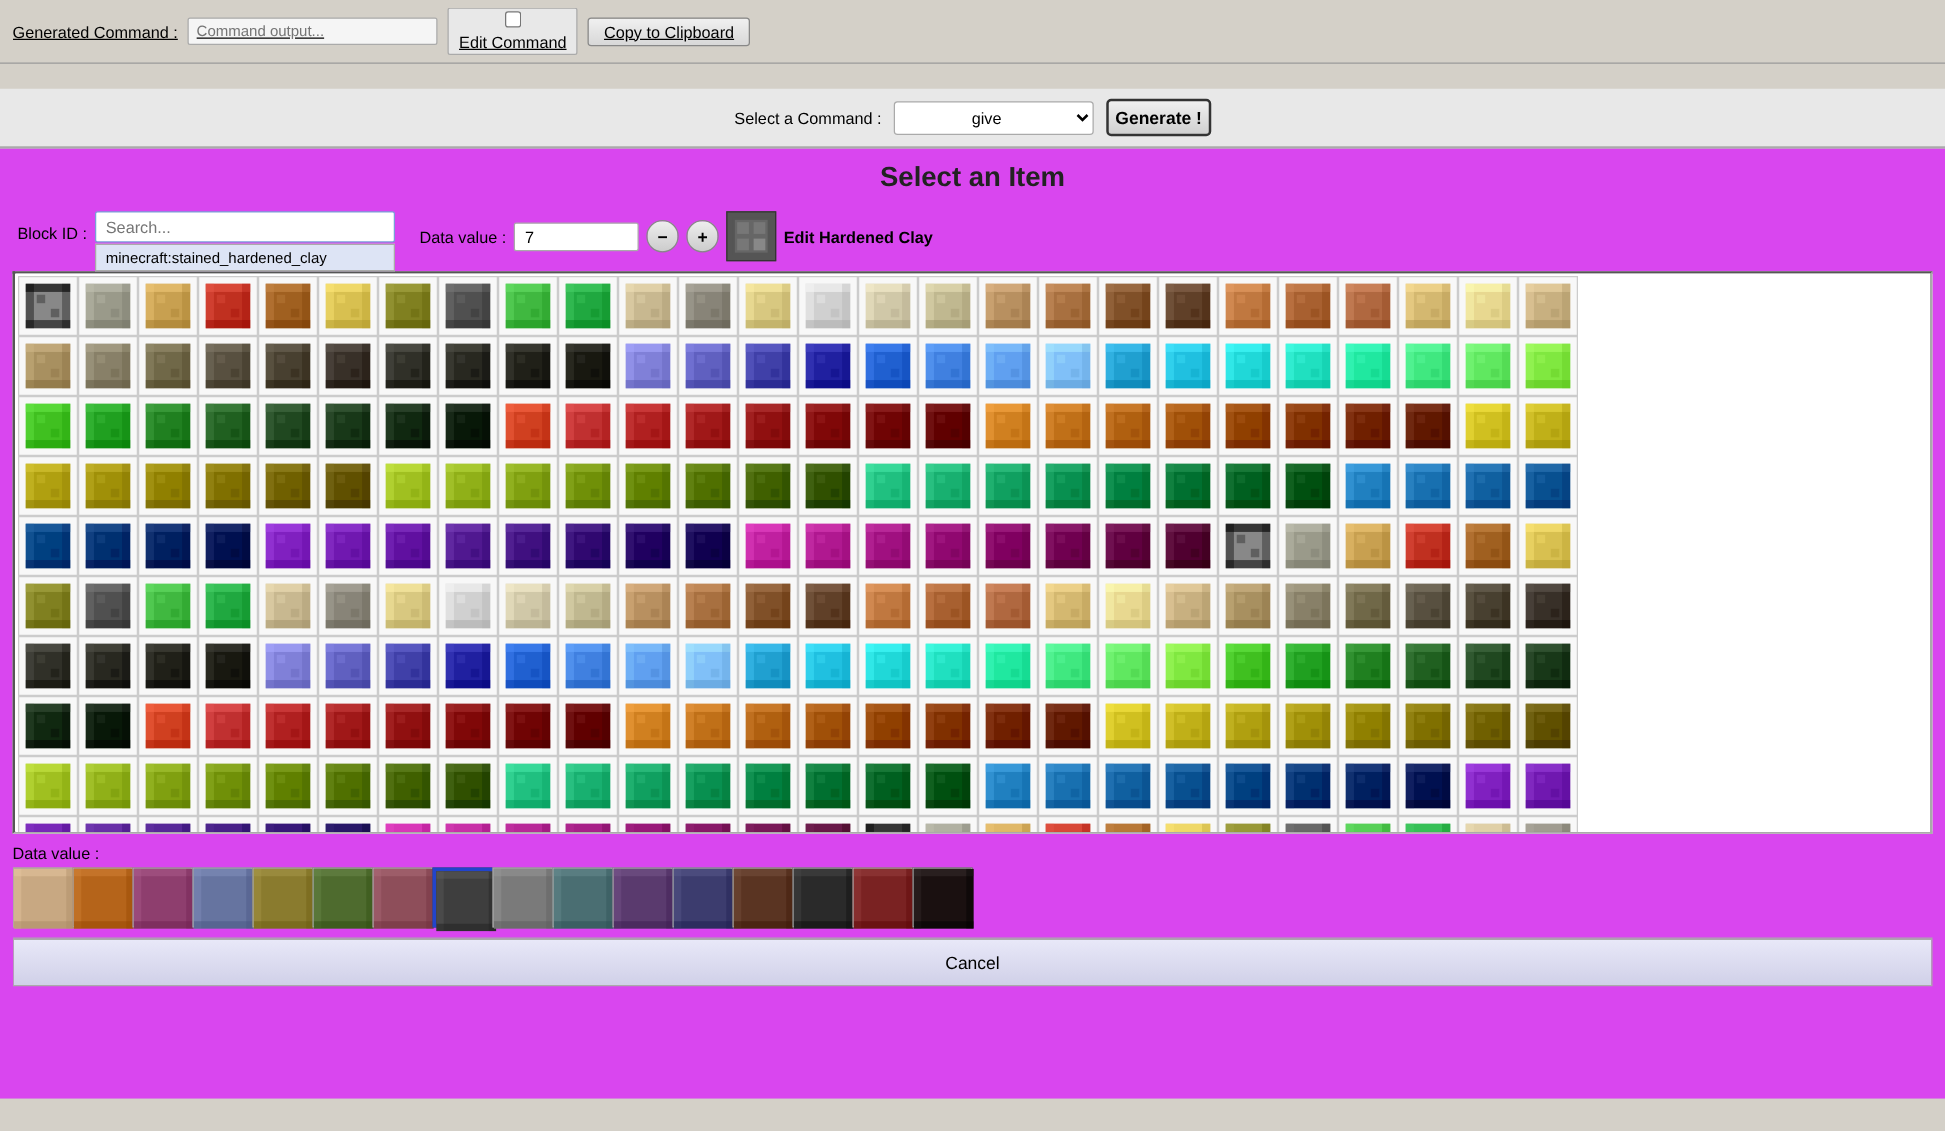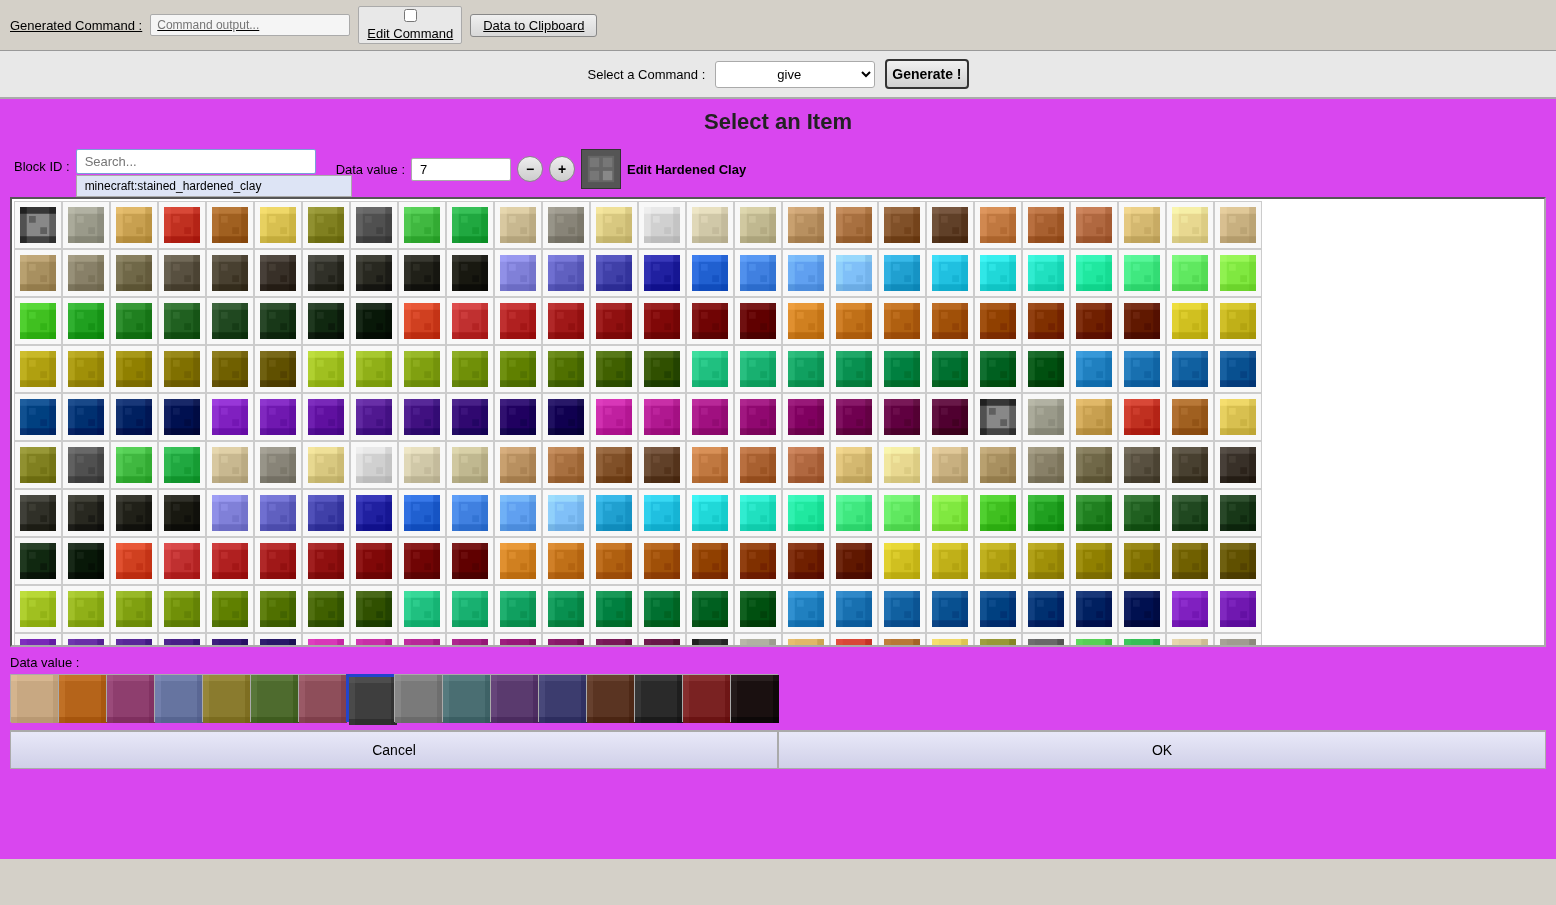--- a/index.html
+++ b/index.html
@@ -55,20 +55,21 @@
 
     
     .command-bar {
       background: #e8e8e8;
       border-bottom: 2px solid #aaa;
       padding: 8px 10px;
       display: flex;
       align-items: center;
       gap: 10px;
       justify-content: center;
+      margin-top: 20px;
     }
     .command-select {
       width: 160px;
       border: 1px solid #aaa;
       background: white;
       padding: 4px 8px;
       font-size: 13px;
       border-radius: 3px;
       text-align: center;
     }
@@ -126,21 +127,21 @@
       padding: 4px 8px;
       font-size: 13px;
       outline: none;
       background: white;
       border-radius: 2px;
     }
     .search-dropdown {
       position: absolute;
       top: 26px;
       left: 0;
-      width: 276px;
+      width: 240px;
       border: 1px solid #aaa;
       background: #dde4f5;
       padding: 3px 8px;
       font-size: 12px;
       z-index: 10;
       cursor: pointer;
     }
 
     .data-value-group {
       display: flex;
@@ -258,21 +259,21 @@
 </head>
 <body>
 
 <div class="top-bar">
   <label>Generated Command :</label>
   <input type="text" class="command-output-input" placeholder="Command output..." style="">
   <div class="edit-command-cb">
     <input type="checkbox" style="">
     <span>Edit Command</span>
   </div>
-  <button class="copy-btn">Data to Clipboard</button>
+  <button class="copy-btn">Copy to Clipboard</button>
 </div>
 
 <div class="command-bar">
   <label>Select a Command :</label>
   <select class="command-select">
     <option>give</option>
   </select>
   <button class="generate-btn">Generate !</button>
 </div>
 
@@ -3285,15 +3286,14 @@
     <rect x="0" y="0" width="16" height="2" fill="rgb(56,46,46)" opacity="0.5"></rect>
     <rect x="0" y="0" width="2" height="16" fill="rgb(56,46,46)" opacity="0.4"></rect>
     <rect x="0" y="14" width="16" height="2" fill="rgb(0,0,0)" opacity="0.5"></rect>
     <rect x="14" y="0" width="2" height="16" fill="rgb(0,0,0)" opacity="0.4"></rect>
   </svg></div>
       </div>
   </div>
 
   <div class="bottom-bar">
     <button class="bottom-btn">Cancel</button>
-    <button class="bottom-btn">OK</button>
   </div>
 </div>
 
 </body></html>

